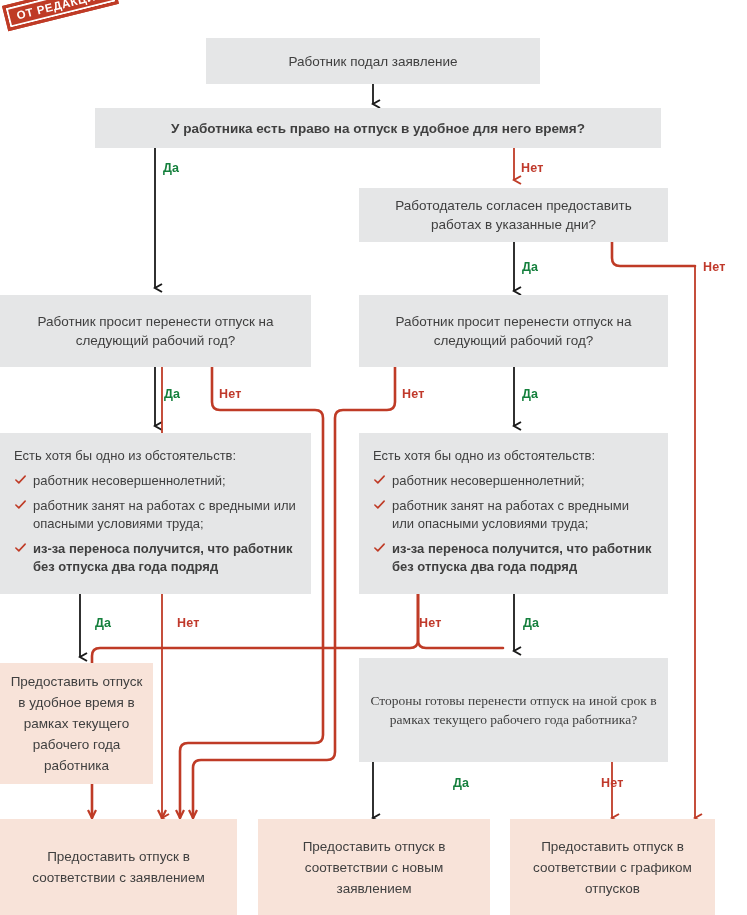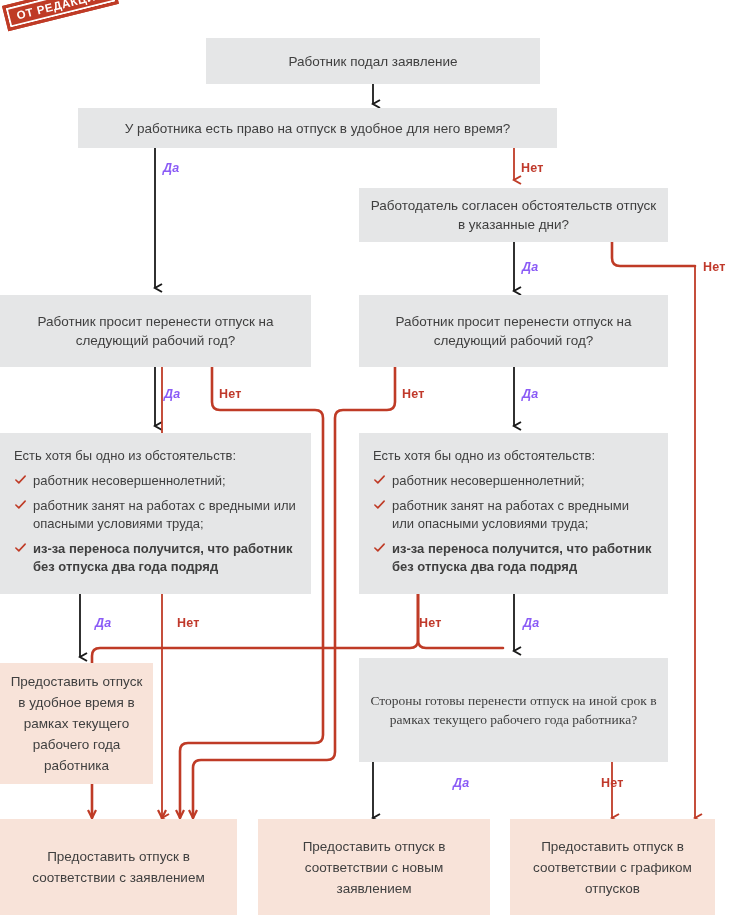--- a/index.html
+++ b/index.html
@@ -15,21 +15,21 @@
   .gray{background:#e5e6e7;}
   .pink{background:#f8e3d9;}
   .listbox{position:absolute;box-sizing:border-box;background:#e5e6e7;font-size:13px;line-height:18px;
            color:#3f3f3f;padding:14px 14px 12px 14px;text-align:left;display:block;}
   .listbox .lead{margin:0 0 7px 0;}
   .listbox ul{list-style:none;margin:0;padding:0;}
   .listbox li{position:relative;padding-left:19px;margin-bottom:7px;}
   .listbox li:last-child{margin-bottom:0;font-weight:bold;}
   .chk{position:absolute;left:0;top:1px;width:13px;height:13px;}
   .lbl{position:absolute;font-size:12.5px;font-weight:bold;letter-spacing:.2px;}
-  .lbl-yes{color:#8b5cf6;font-style:italic;}
+  .lbl-yes{color:#15803d;}
   .lbl-no{color:#c0392b;}
   .stamp{position:absolute;left:2px;top:6px;transform:rotate(-14deg);transform-origin:left top;
          border:3.5px solid #bf3b26;padding:4px 9px;background:#bf3b26;color:#ffffff;
          font-size:11.5px;font-weight:bold;letter-spacing:.6px;
          box-shadow:0 0 0 2px #ffffff inset;}
   .stamp span{display:block;border:0;}
 </style>
 </head>
 <body>
 
@@ -82,26 +82,26 @@
   </svg>
 
   <div class="stamp">
     <span>ОТ РЕДАКЦИИ</span>
   </div>
 
   <div class="box gray" style="left:206px;top:38px;width:334px;height:46px;">
     <span>Работник подал заявление</span>
   </div>
 
-  <div class="box gray" style="left:78px;top:108px;width:479px;height:40px;">
+  <div class="box gray" style="left:95px;top:108px;width:566px;height:40px;font-weight:bold;">
     <span>У работника есть право на отпуск в удобное для него время?</span>
   </div>
 
   <div class="box gray" style="left:359px;top:188px;width:309px;height:54px;">
-    <span>Работодатель согласен обстоятельств отпуск в указанные дни?</span>
+    <span>Работодатель согласен предоставить работах в указанные дни?</span>
   </div>
 
   <div class="box gray" style="left:0px;top:295px;width:311px;height:72px;">
     <span>Работник просит перенести отпуск на следующий рабочий год?</span>
   </div>
 
   <div class="box gray" style="left:359px;top:295px;width:309px;height:72px;">
     <span>Работник просит перенести отпуск на следующий рабочий год?</span>
   </div>
 

